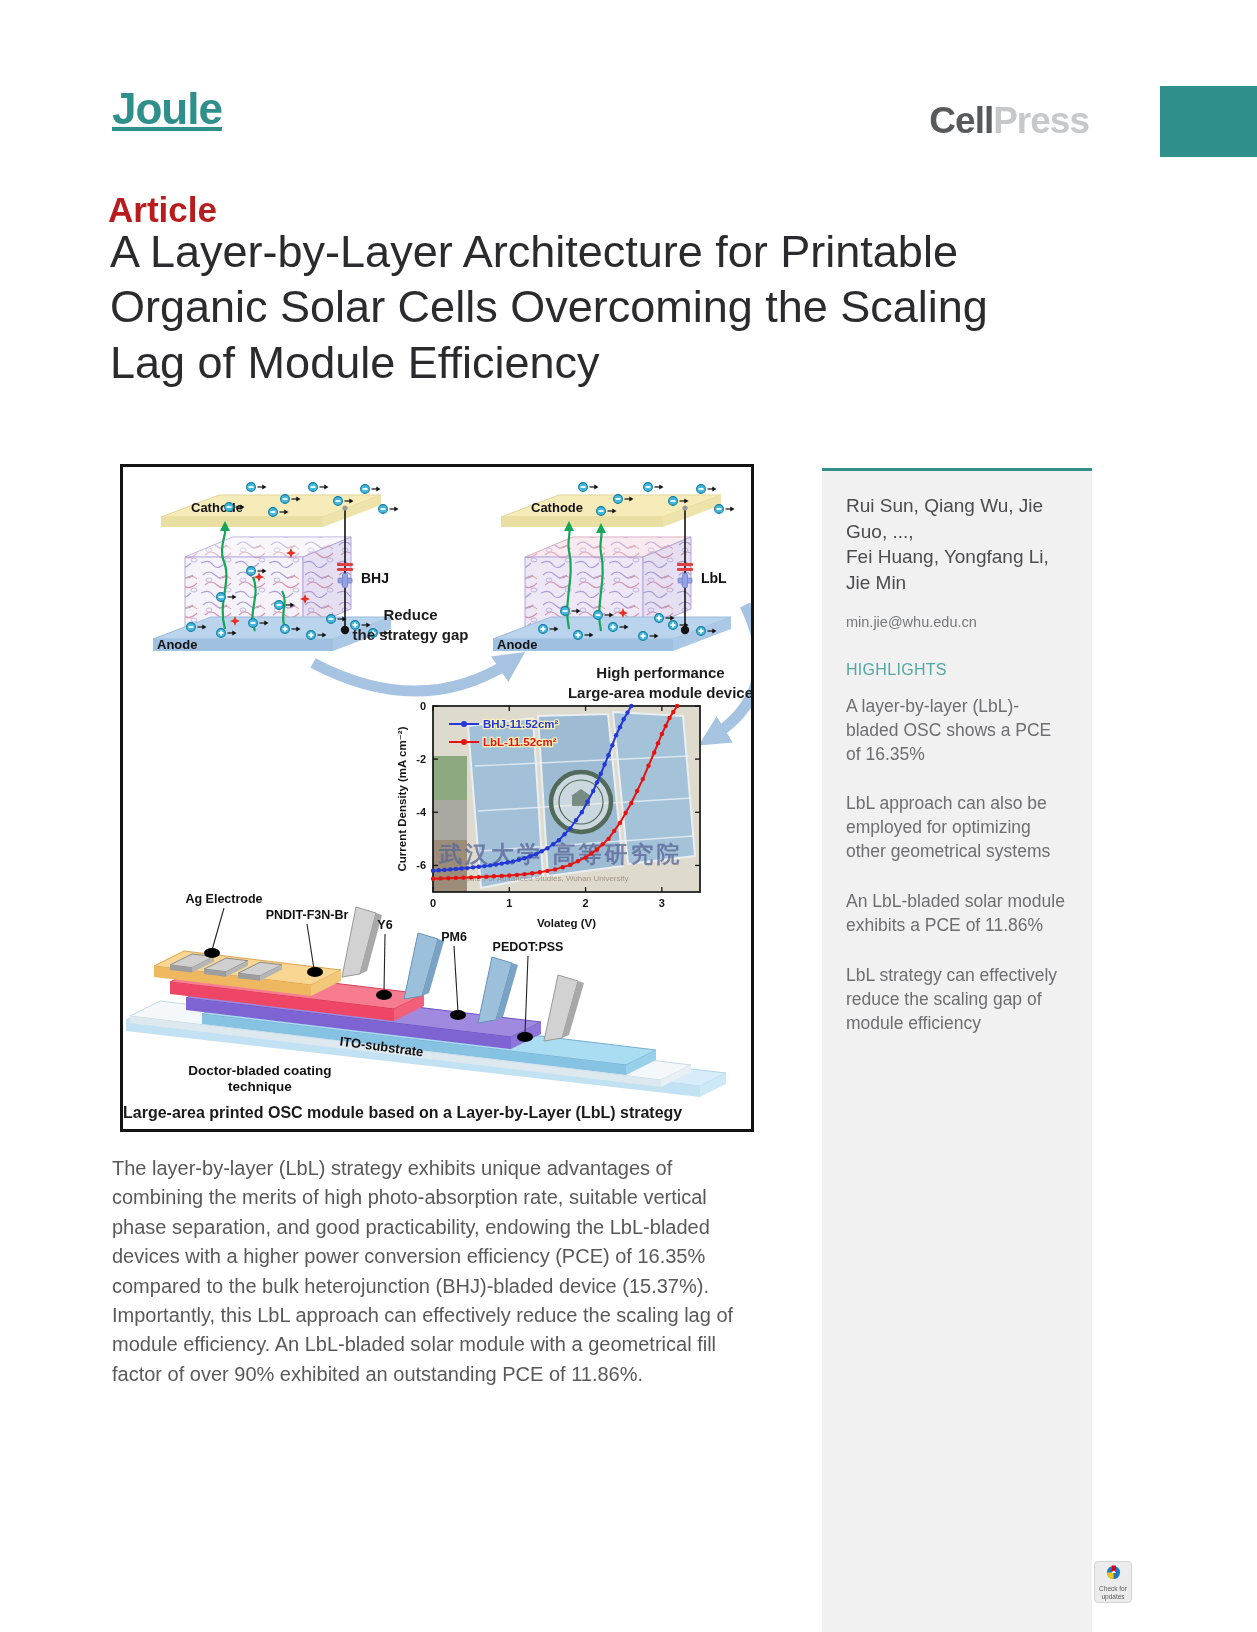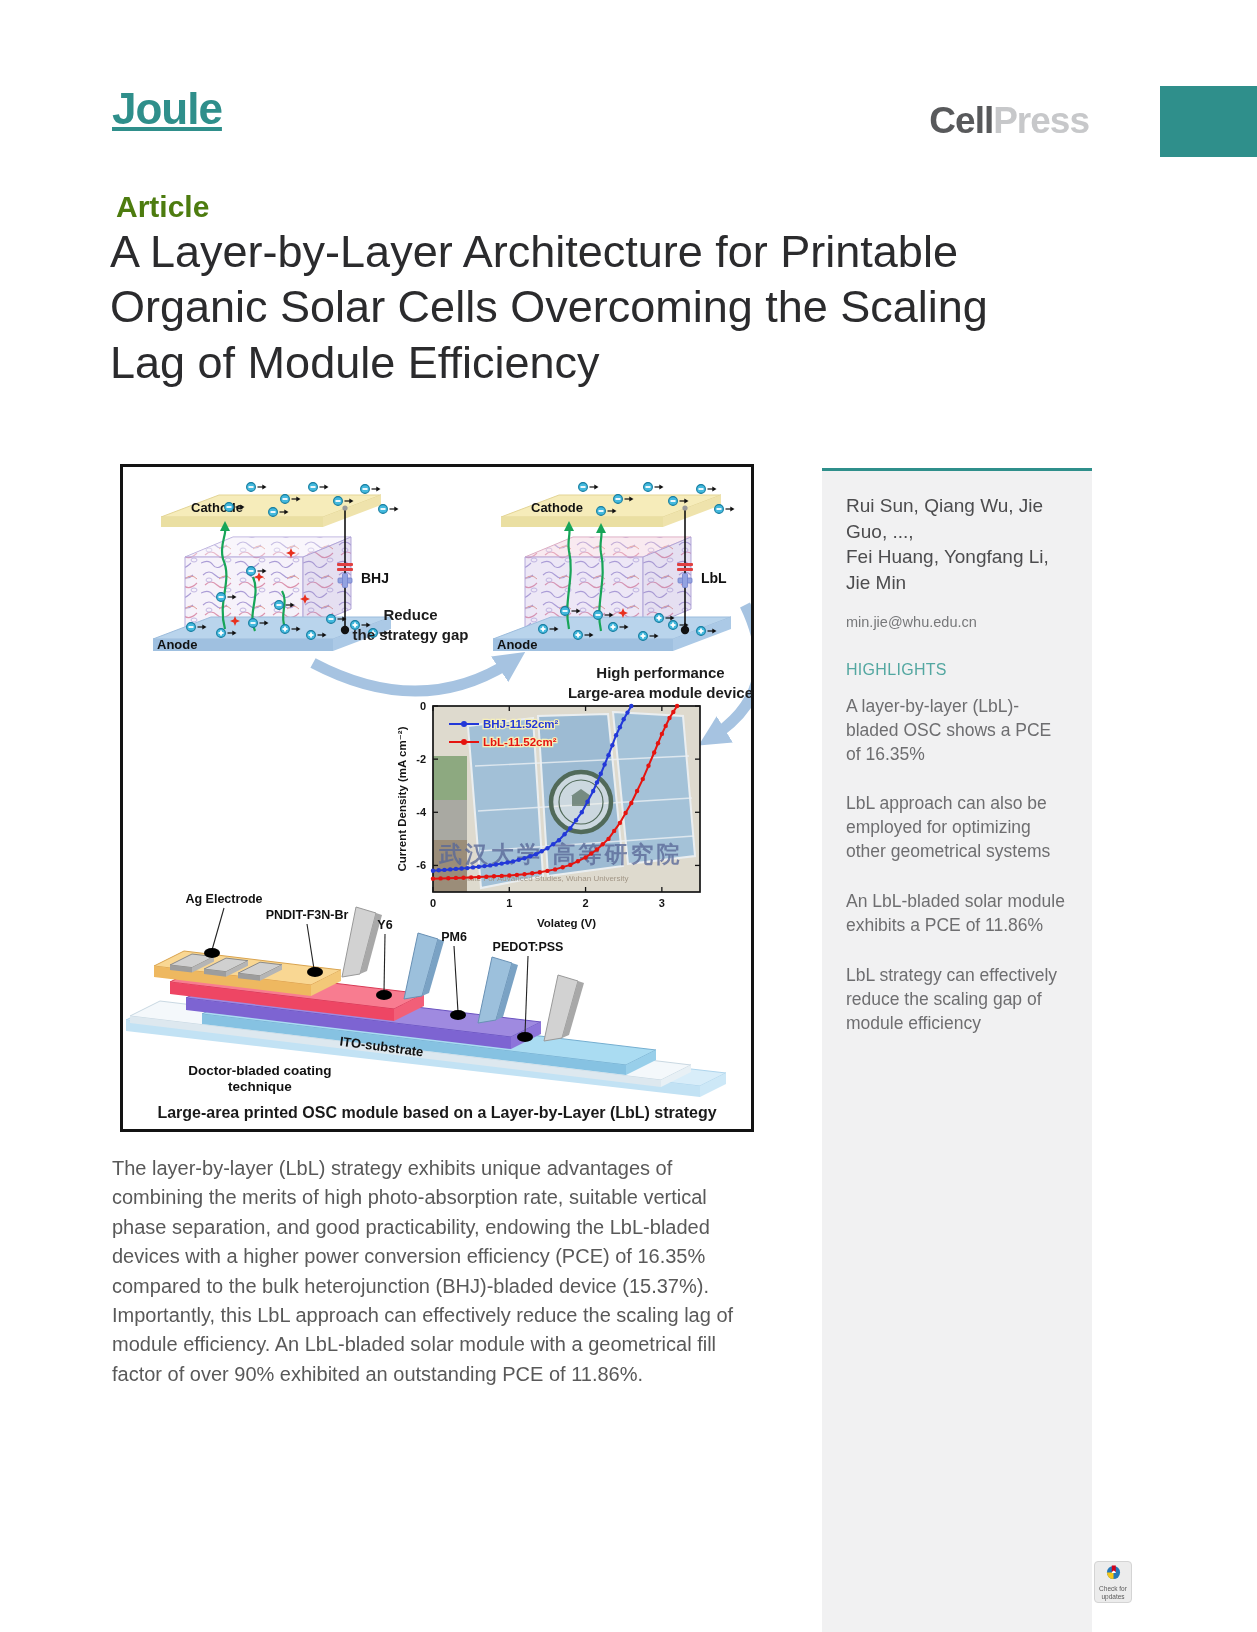--- a/index.html
+++ b/index.html
@@ -5,29 +5,29 @@
   html,body{margin:0;padding:0;background:#fff;}
   body{width:1257px;height:1632px;position:relative;font-family:"Liberation Sans","DejaVu Sans",sans-serif;color:#222;}
   .abs{position:absolute;}
   
   .joule{left:112px;top:84px;font-size:44px;font-weight:bold;color:#2f8f8b;letter-spacing:-1px;text-decoration:underline;}
   .cellpress{top:100px;right:168px;font-size:37px;font-weight:bold;letter-spacing:-1px;}
   .cellpress .cell{color:#58595b;}
   .cellpress .press{color:#c7c8ca;}
   .tealblock{left:1160px;top:86px;width:97px;height:71px;background:#2f8f8b;}
   
-  .article-label{left:116px;top:190px;font-size:30px;font-weight:bold;color:#4d7c0f;}
+  .article-label{left:108px;top:190px;font-size:35px;font-weight:bold;color:#b91c1c;}
   .title{left:110px;top:224px;width:950px;font-size:45px;font-weight:300;line-height:1.23;color:#2b2b2d;margin:0;}
   
   .figure{left:120px;top:464px;width:628px;height:662px;border:3px solid #131313;background:#fff;}
   .figure svg{position:absolute;}
   .flab{font-size:13px;font-weight:bold;fill:#111;}
   .ftag{font-size:14px;font-weight:bold;fill:#111;}
   .figtext{position:absolute;text-align:center;font-weight:bold;color:#1c1c1c;font-size:15px;line-height:1.35;}
-  .caption{position:absolute;left:0;right:0;top:637px;text-align:center;font-size:16px;font-weight:bold;color:#1a1a1a;}
+  .caption{position:absolute;left:0;right:0;top:637px;font-size:16px;font-weight:bold;color:#1a1a1a;}
   
   .summary{left:112px;top:1154px;width:648px;font-size:20px;line-height:1.47;color:#595959;}
   
   .sidebar{left:822px;top:468px;width:270px;height:1309px;background:#f1f1f2;border-top:3px solid #2f8f8b;border-bottom:4px solid #2f8f8b;box-sizing:border-box;padding:22px 24px;}
   .authors{font-size:19px;line-height:1.35;color:#4c4c4e;margin:0;}
   .email{display:inline-block;margin-top:18px;font-size:14.5px;color:#77787a;text-decoration:none;}
   .hl-title{margin-top:30px;font-size:16px;letter-spacing:.3px;color:#53a7a1;}
   .hl{margin:16px 0 0 0;font-size:17.5px;line-height:1.37;color:#6e6e70;}
   .hl + .hl{margin-top:26px;}
   .citation{position:absolute;left:24px;right:20px;bottom:14px;font-size:14px;line-height:1.75;color:#727274;}

